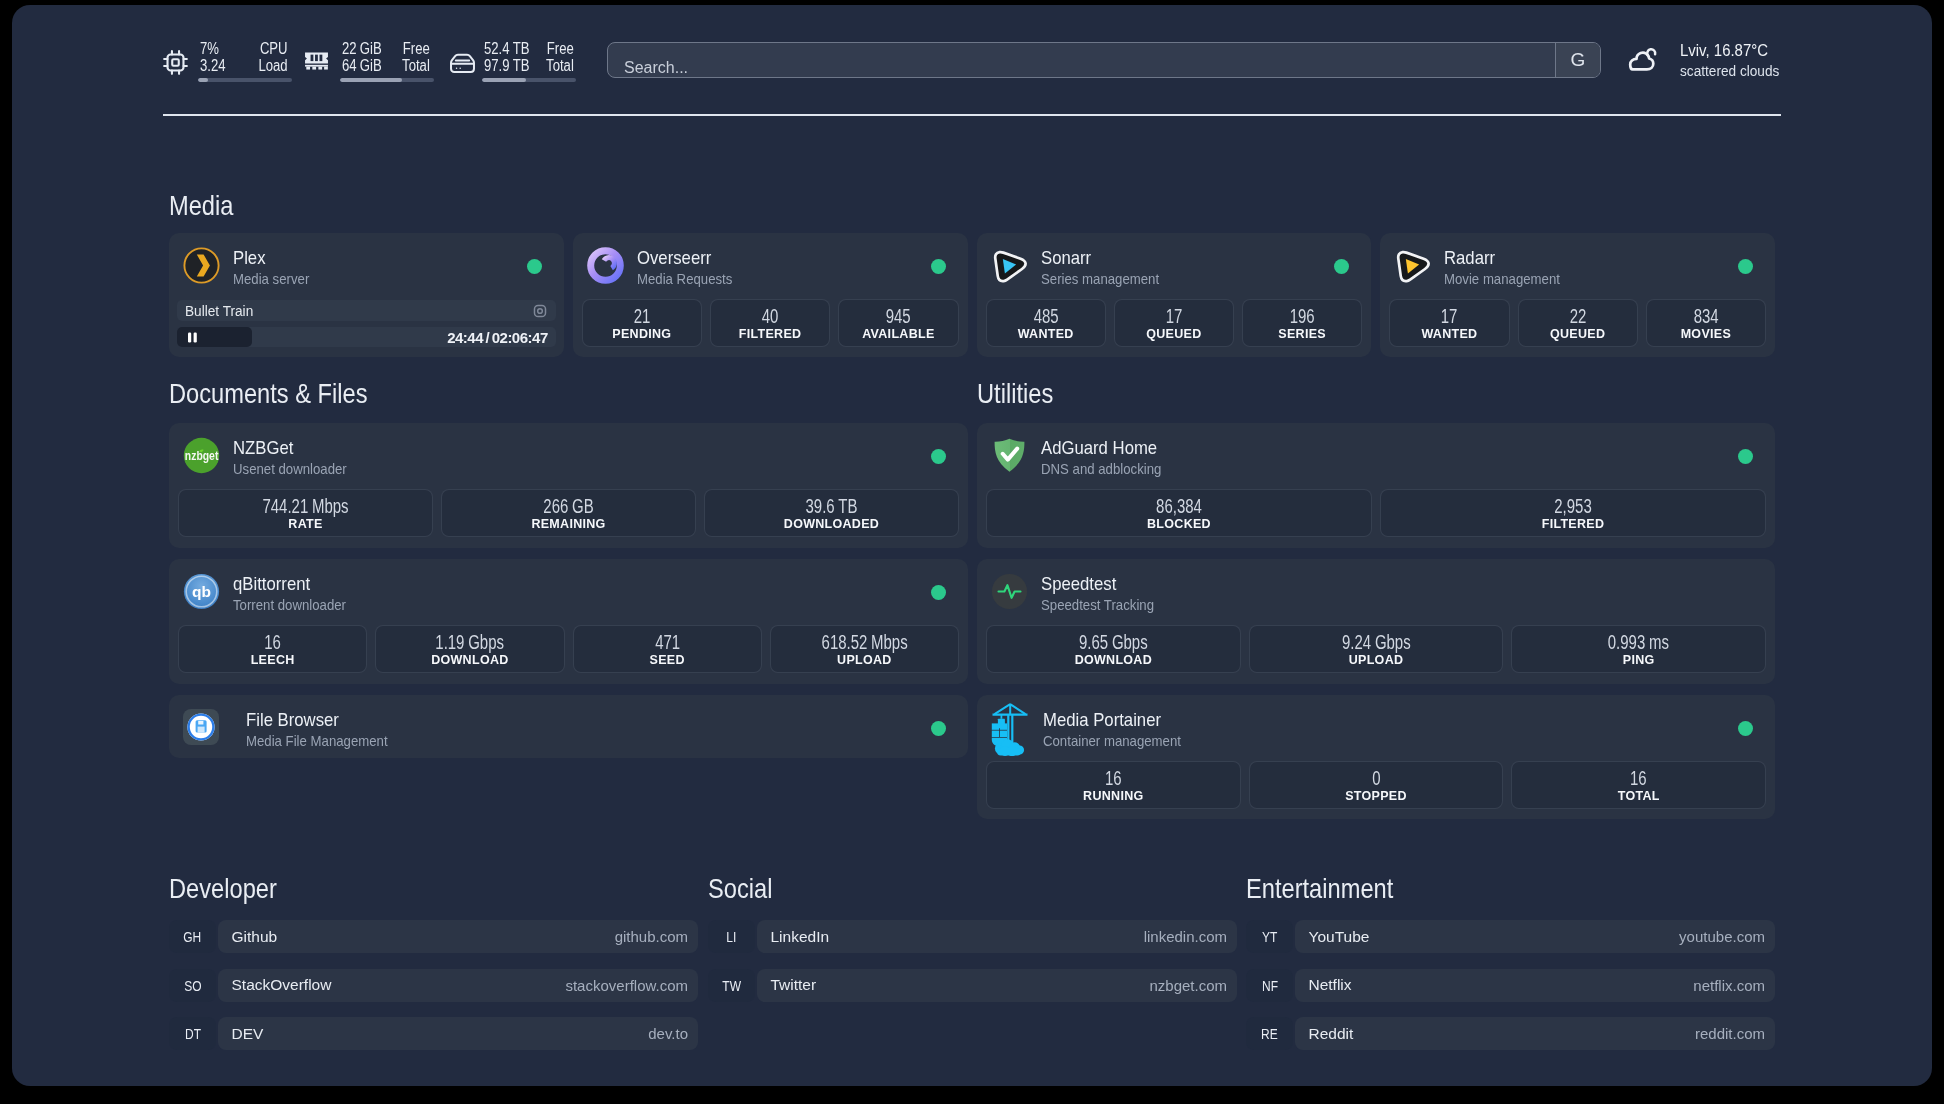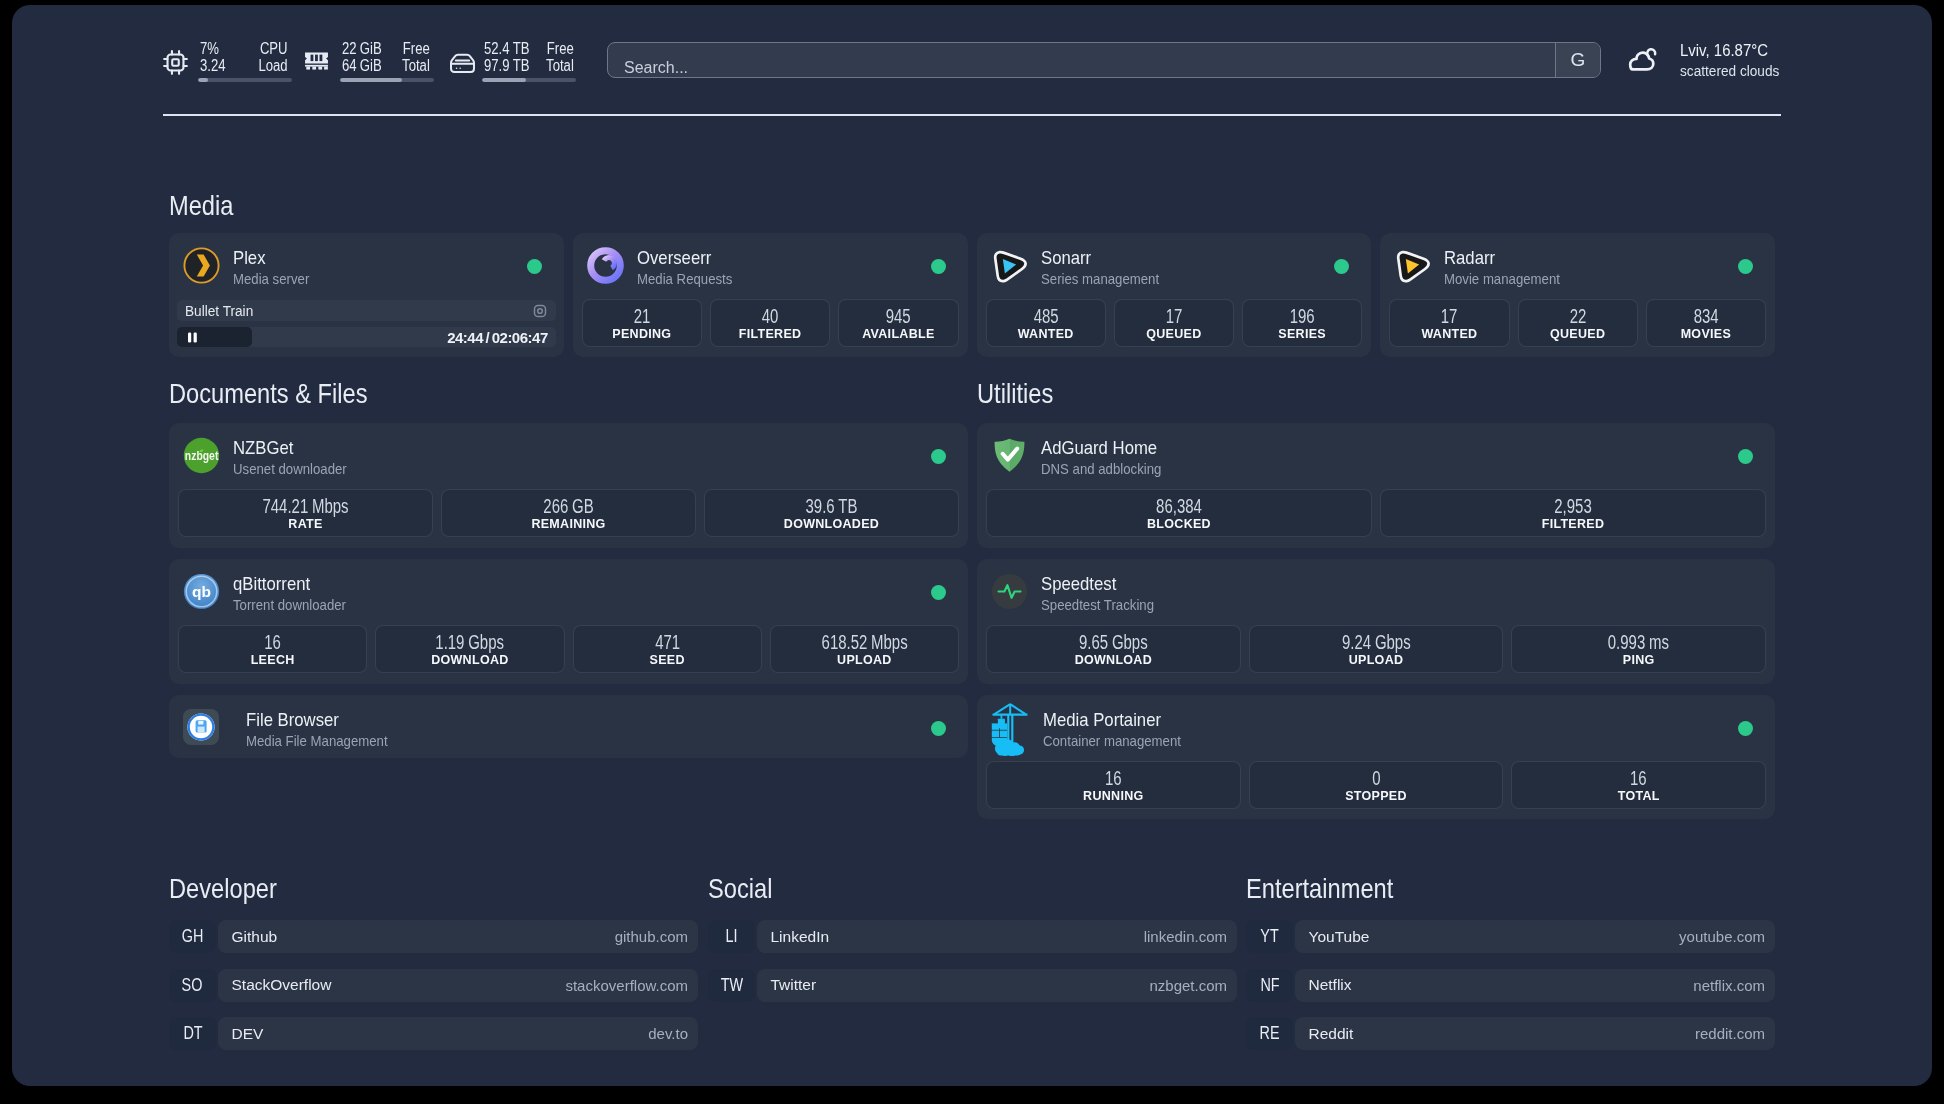--- a/index.html
+++ b/index.html
@@ -28,21 +28,21 @@
 .sb{flex:1;height:48px;background:#242d3d;border:1px solid rgba(148,160,180,.17);border-radius:8px;box-sizing:border-box;text-align:center;overflow:hidden}
 .num{font-size:20.5px;line-height:21px;margin-top:5px;color:#d2d8e2;transform:scaleX(.73);white-space:nowrap}
 .lbl{font-size:12.5px;line-height:14px;margin-top:1px;font-weight:700;color:#f6f8fb;letter-spacing:.3px}
 
 .prow{position:absolute;left:8px;right:8px;height:21px;border-radius:5px;background:#303a4a;display:flex;align-items:center}
 .prow2{position:absolute;left:8px;right:8px;height:20px;border-radius:5px;background:#303a4a}
 .pchip{position:absolute;left:0;top:0;width:75px;height:20px;border-radius:5px;background:#1b2230}
 .ptime{position:absolute;right:8px;top:2px;font-size:15px;font-weight:700;letter-spacing:-.5px;color:#eef1f6}
 
 .bk{position:absolute;height:33px}
-.ab{position:absolute;left:0;top:0;width:47px;height:33px;border-radius:8px;background:#202a3e;color:#e9edf4;font-size:18px;font-weight:400;display:flex;align-items:center;justify-content:center}
+.ab{position:absolute;left:0;top:0;width:47px;height:33px;border-radius:8px;background:#202a3e;color:#e9edf4;font-size:15px;font-weight:400;display:flex;align-items:center;justify-content:center}
 .ab span{display:block;transform:scaleX(.8)}
 .bbar{position:absolute;left:48.5px;right:0;top:0;height:33px;border-radius:8px;background:#2c3546;display:flex;align-items:center}
 .nm{margin-left:14px;font-size:15.5px;color:#e8ecf2}
 .dm{margin-left:auto;margin-right:10px;font-size:15px;color:#a6afbe}
 .wl1{position:absolute;left:1680px;top:41px;font-size:17px;color:#f0f3f7;transform:scaleX(.88);transform-origin:0 0;white-space:nowrap}
 .wl2{position:absolute;left:1680px;top:62px;font-size:15.5px;color:#dde3ec;transform:scaleX(.88);transform-origin:0 0;white-space:nowrap}
 svg{display:block}
 </style></head>
 <body>
 <div id="panel"></div>

